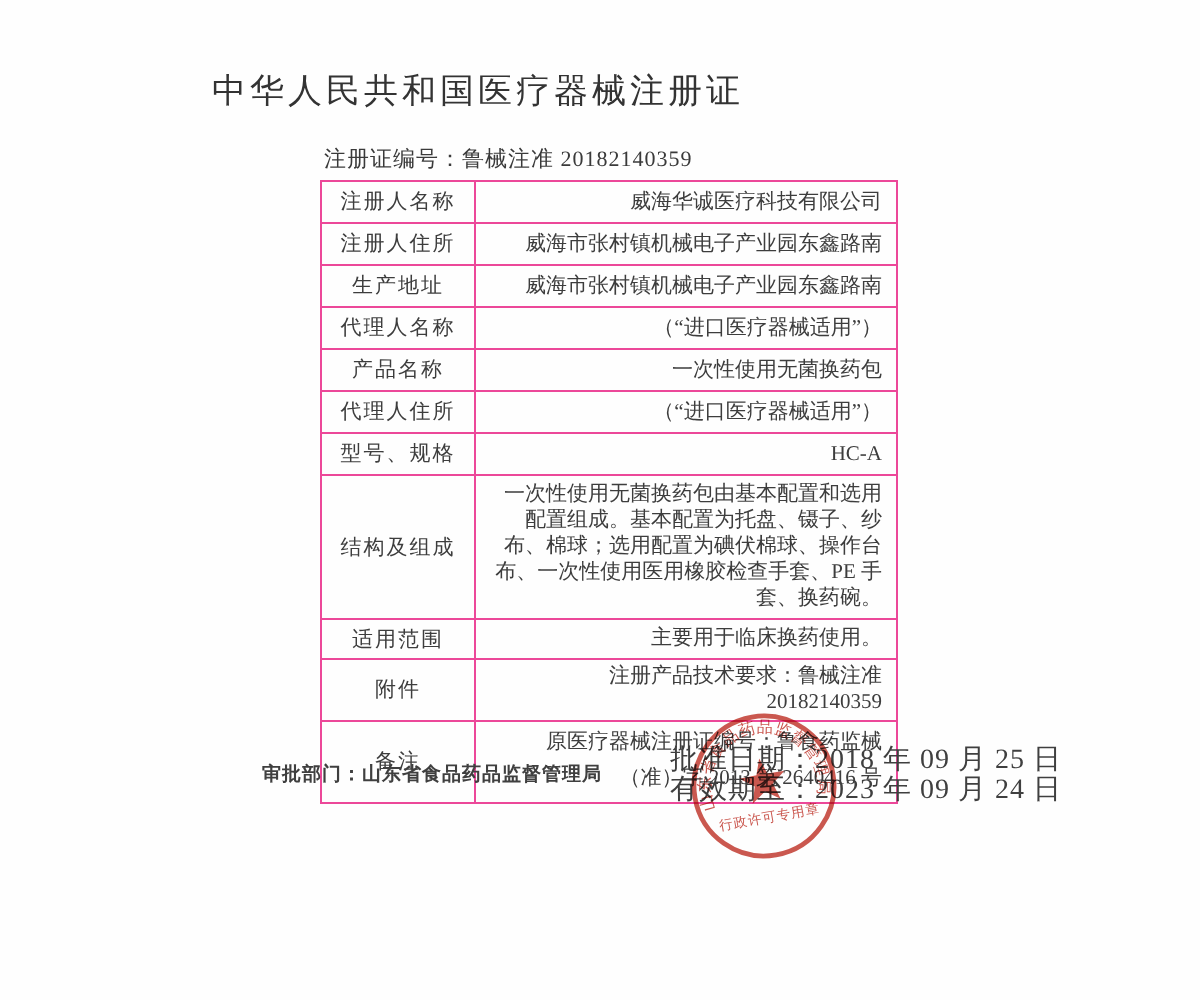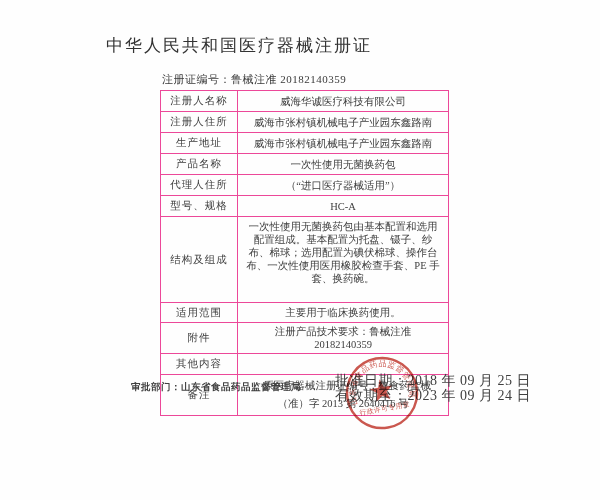--- a/index.html
+++ b/index.html
@@ -25,25 +25,25 @@
   }
   table.tbl th,table.tbl td{
     border:1px solid #ec4899;
     font-weight:normal;
     vertical-align:middle;
   }
   table.tbl th{
     width:70px;text-align:center;padding:2px 3px;letter-spacing:1px;
   }
   table.tbl td{
-    text-align:center;padding:2px 7px;line-height:13px;margin-top:44px;
+    text-align:right;padding:2px 7px;line-height:13px;margin-top:44px;
   }
   tr.r-std{height:21px;}
   tr.r-struct{height:46px;}
-  tr.r-struct td{line-height:13px;padding-top:3px;padding-bottom:17px;}
+  tr.r-struct td{line-height:13px;padding-top:3px;padding-bottom:3px;}
   tr.r-scope{height:20px;}
   tr.r-note{height:36px;}
   tr.r-note td{line-height:18px;text-indent:8px;}
   .dept{
     position:absolute;left:131px;top:381px;font-size:9.5px;color:#3f3f3f;letter-spacing:.5px;font-weight:bold;
   }
   .dates{
     position:absolute;left:335px;top:373px;font-size:14px;color:#3f3f3f;letter-spacing:.5px;line-height:15px;
   }
   .stamp{
@@ -69,20 +69,24 @@
     </tr>
     <tr class="r-std">
       <th>注册人住所</th>
       <td>威海市张村镇机械电子产业园东鑫路南</td>
     </tr>
     <tr class="r-std">
       <th>生产地址</th>
       <td>威海市张村镇机械电子产业园东鑫路南</td>
     </tr>
     <tr class="r-std">
+      <th>代理人名称</th>
+      <td>（“进口医疗器械适用”）</td>
+    </tr>
+    <tr class="r-std">
       <th>产品名称</th>
       <td>一次性使用无菌换药包</td>
     </tr>
     <tr class="r-std">
       <th>代理人住所</th>
       <td>（“进口医疗器械适用”）</td>
     </tr>
     <tr class="r-std">
       <th>型号、规格</th>
       <td>HC-A</td>
@@ -91,24 +95,20 @@
       <th>结构及组成</th>
       <td>一次性使用无菌换药包由基本配置和选用配置组成。基本配置为托盘、镊子、纱布、棉球；选用配置为碘伏棉球、操作台布、一次性使用医用橡胶检查手套、PE 手套、换药碗。</td>
     </tr>
     <tr class="r-scope">
       <th>适用范围</th>
       <td>主要用于临床换药使用。</td>
     </tr>
     <tr class="r-std">
       <th>附件</th>
       <td>注册产品技术要求：鲁械注准 20182140359</td>
-    </tr>
-    <tr class="r-std">
-      <th>其他内容</th>
-      <td></td>
     </tr>
     <tr class="r-note">
       <th>备注</th>
       <td>原医疗器械注册证编号：鲁食药监械（准）字 2013 第 2640416 号</td>
     </tr>
   </tbody>
     </table>
 
   <div class="dept">审批部门：山东省食品药品监督管理局</div>
 

